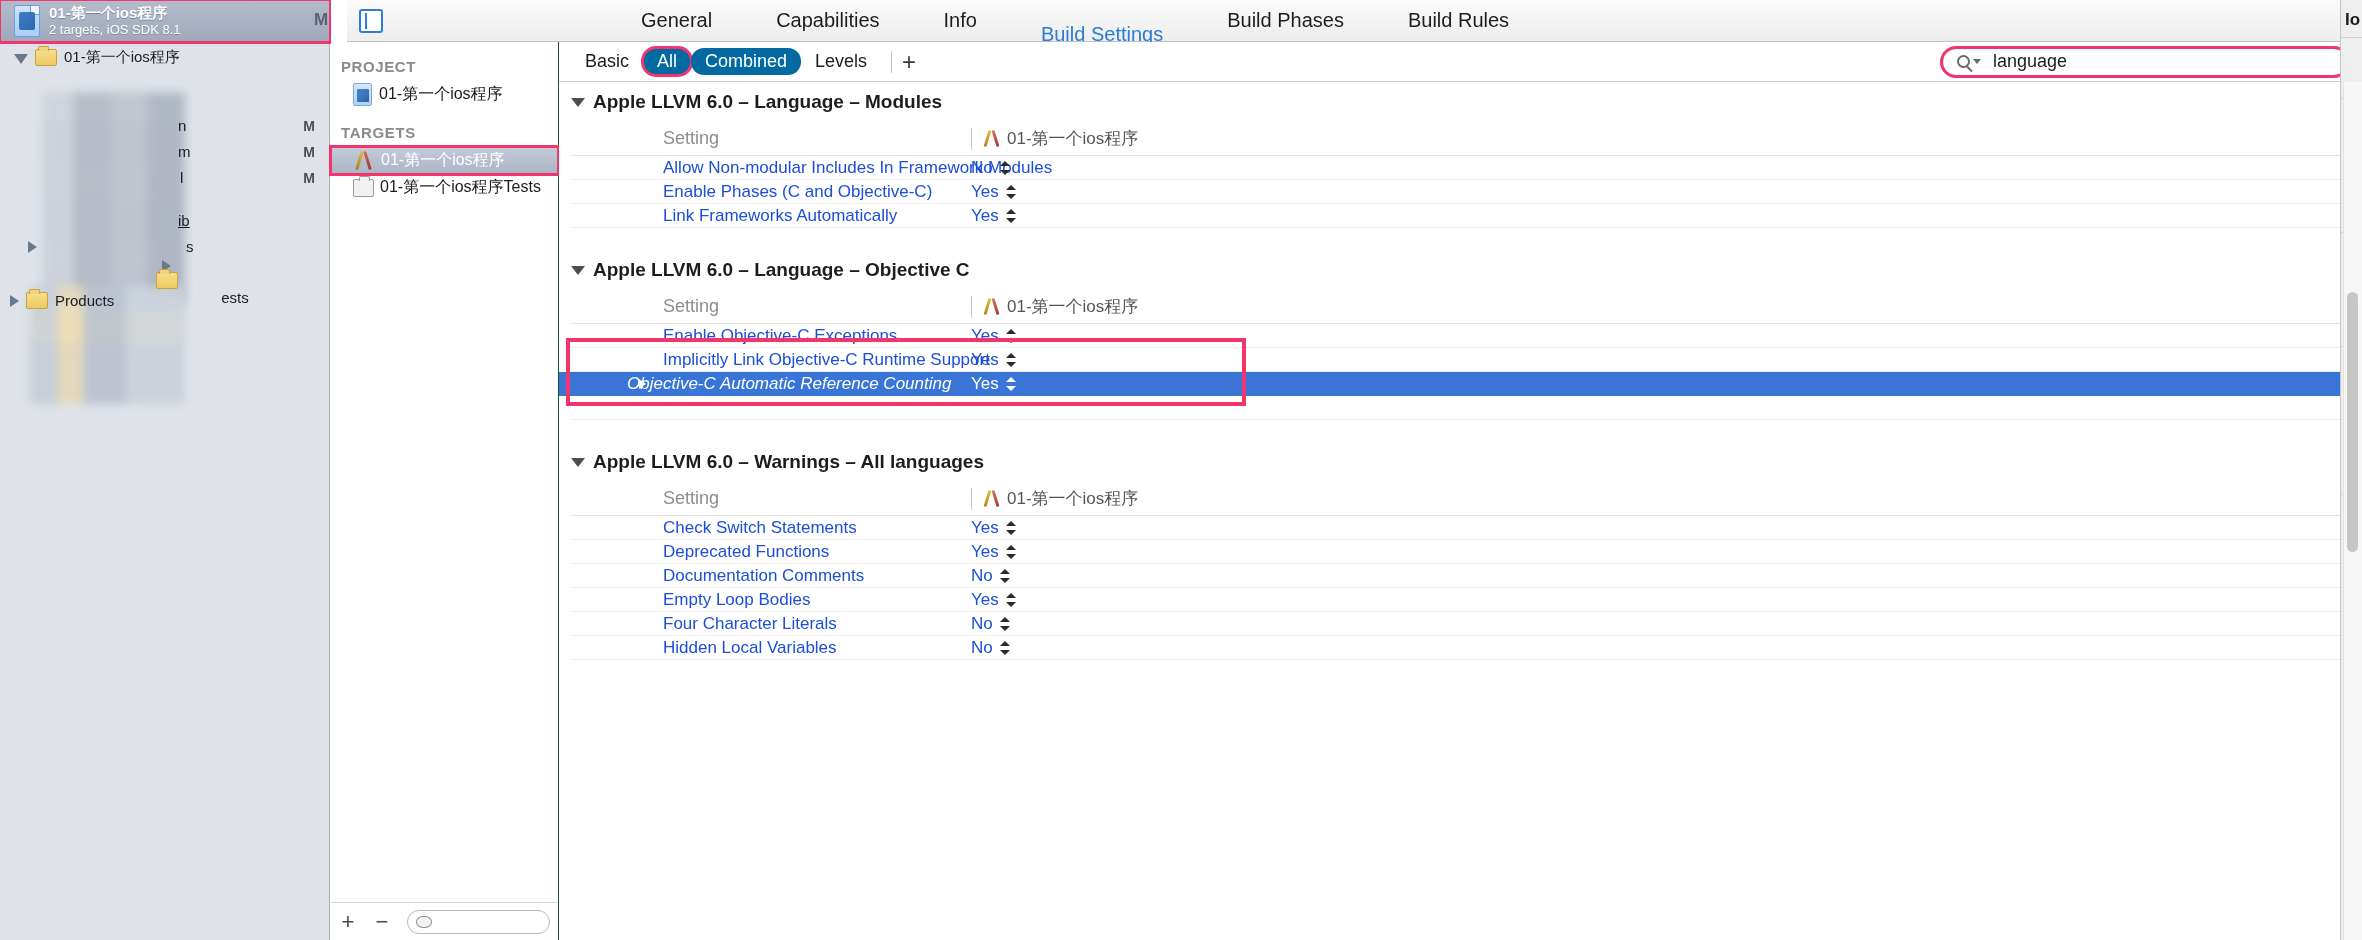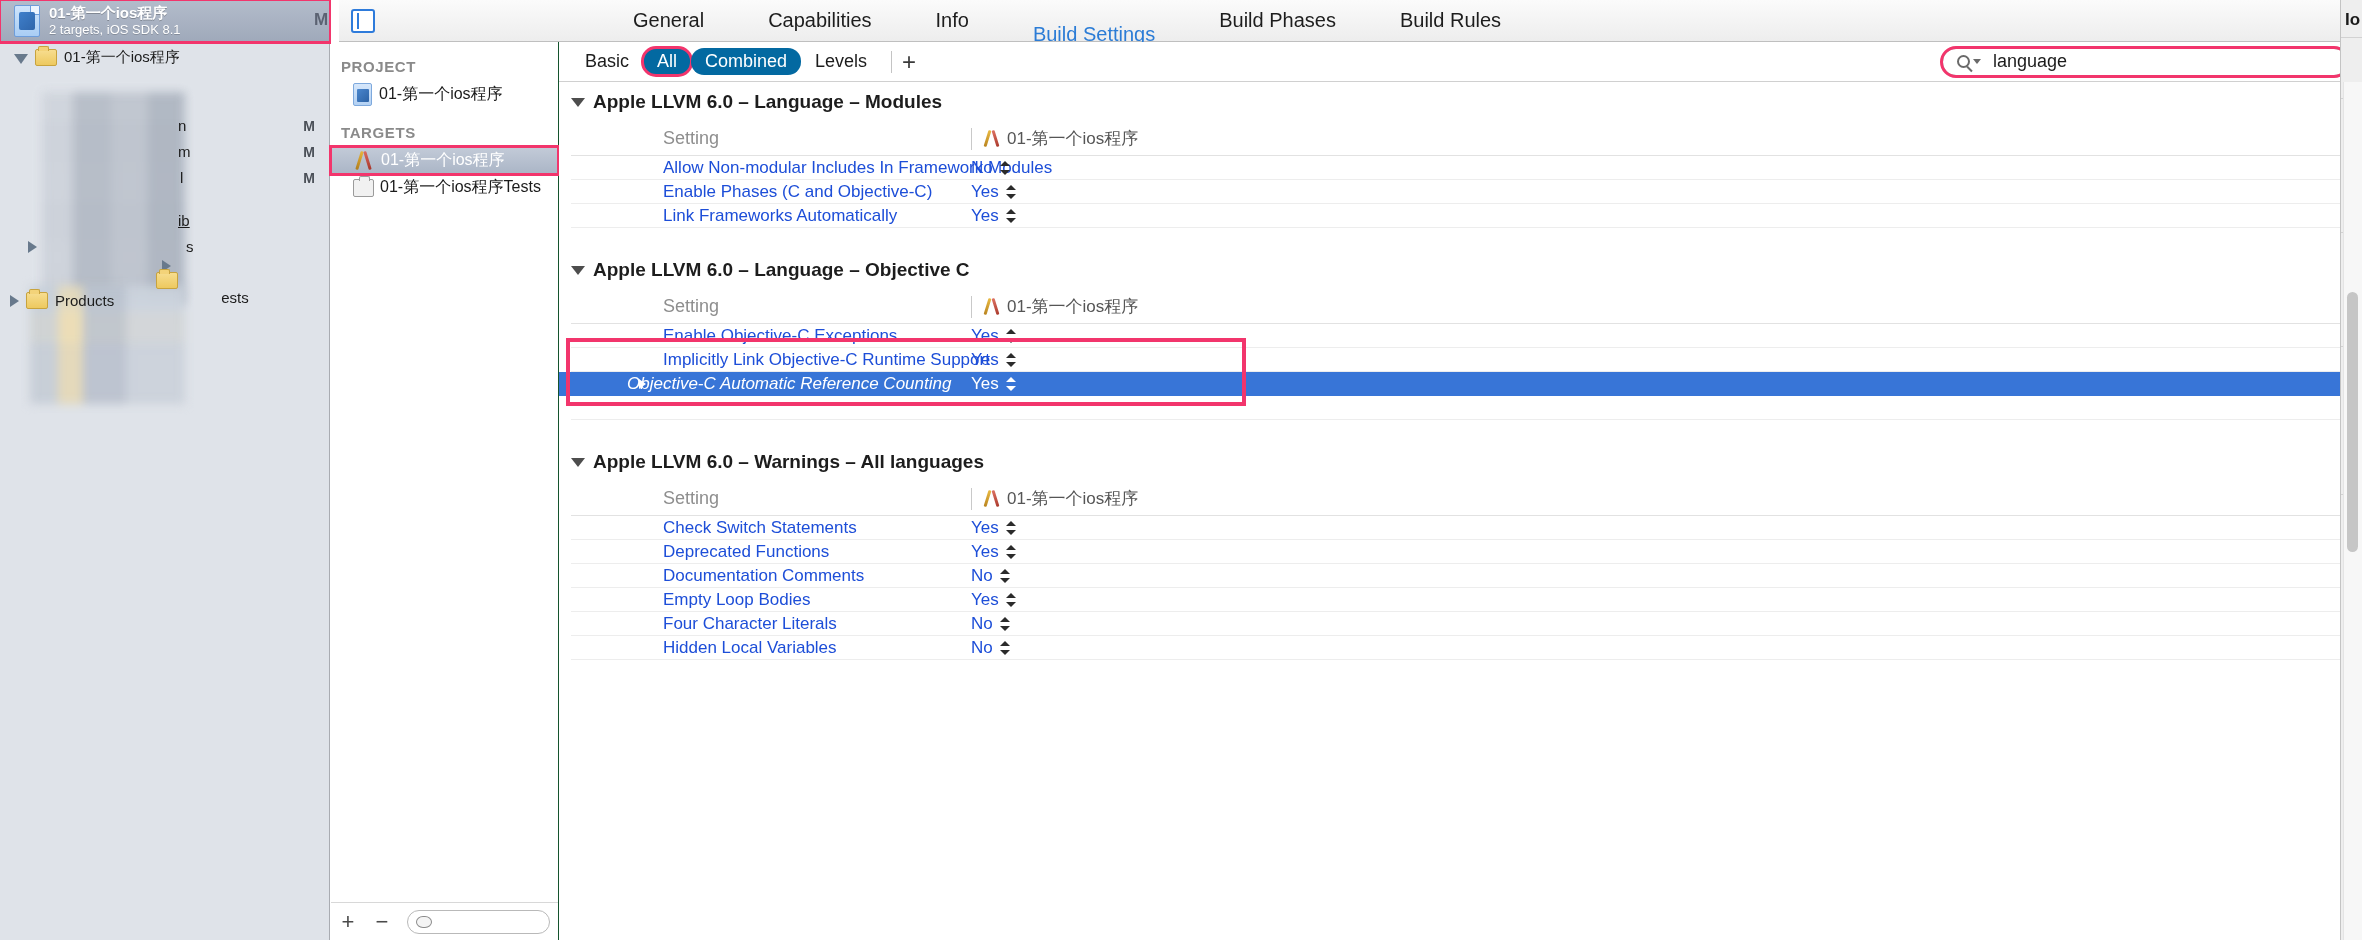--- a/index.html
+++ b/index.html
@@ -103,21 +103,21 @@
   .nav-blur-label {
     position: absolute; font-size: 15px; color: #1c1c1c; white-space: nowrap;
   }
 
   
   #editor {
     position: absolute; left: 331px; top: 0; right: 0; height: 940px;
     background: #ffffff;
   }
   #tabbar {
-    position: absolute; left: 8px; top: 0; right: 0; height: 42px;
+    position: absolute; left: 16px; top: 0; right: 0; height: 42px;
     background: linear-gradient(to bottom,#fbfbfb,#ededed);
     border-bottom: 1px solid #bfbfbf;
     display: flex; align-items: center;
   }
   .editor-toggle-icon {
     margin-left: 12px; width: 24px; height: 24px; flex: none;
     border: 2px solid #2e7bdb; border-radius: 3px; position: relative;
     background: #ffffff;
   }
   .editor-toggle-icon:after {

